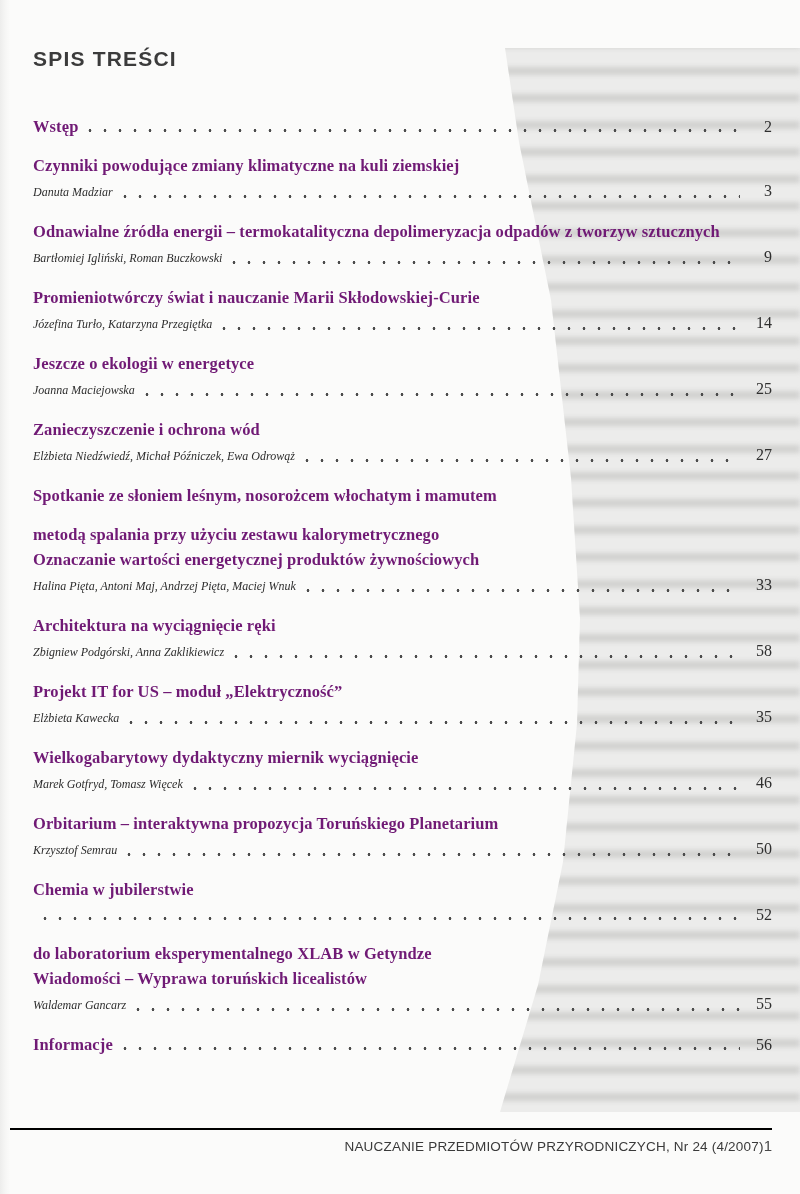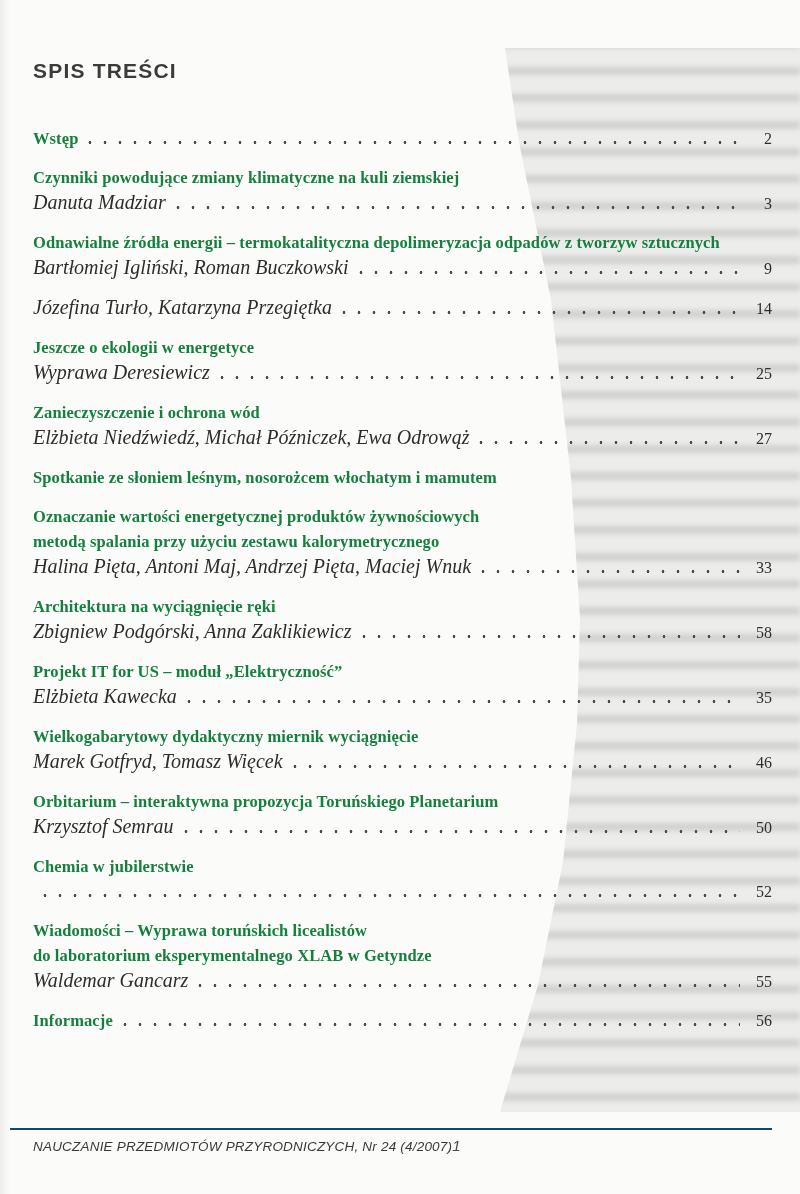--- a/index.html
+++ b/index.html
@@ -33,57 +33,55 @@
       radial-gradient(ellipse 200px 90px at 30% 62%, rgba(251,251,250,.8), rgba(251,251,250,0) 70%),
       repeating-linear-gradient(180deg,
         rgba(170,170,168,.40) 0px, rgba(170,170,168,.40) 8px,
         rgba(236,236,235,0) 8px, rgba(236,236,235,0) 27px);
     filter:blur(2.6px);
   }
   .content{
     position:absolute;inset:0;
     padding:44px 28px 0 33px;
     box-sizing:border-box;
-    margin-top:12px;
   }
   h1.toc-title{
     margin:0 0 40px 0;
     font-family:"Liberation Sans","DejaVu Sans",sans-serif;
     font-size:21px;line-height:30px;
     font-weight:600;letter-spacing:1.2px;
     color:#3b3b3b;
   }
   .entry{margin:0 0 14px 0;}
   .title-line{
     font-weight:bold;font-size:16.5px;line-height:25px;
-    color:#15803d;letter-spacing:.1px;
+    color:#701a75;letter-spacing:.1px;
   }
   .leader-row{display:flex;align-items:baseline;line-height:25px;}
   .leader-text{white-space:nowrap;}
   .leader-text.authors{
-    font-style:italic;font-size:20px;color:#2d2d2d;
+    font-style:italic;font-size:12px;color:#2d2d2d;
   }
   .leader-text.title-line{font-style:normal;}
   .dots{
     flex:1;align-self:flex-end;
     height:6px;margin:0 8px 5px 10px;
     background-image:radial-gradient(circle at 2px 2.5px,#4c4c4c 1.25px,rgba(0,0,0,0) 1.6px);
     background-size:15px 6px;background-repeat:repeat-x;
   }
   .pg{
     min-width:24px;text-align:right;
     font-size:16px;color:#2f2f2f;
   }
   .footer{
     position:absolute;left:10px;right:28px;top:1128px;
-    border-top:2px solid #0c4a6e;
+    border-top:2px solid #000000;
     padding:7px 0 0 23px;
-    display:flex;justify-content:flex-start;align-items:baseline;
+    display:flex;justify-content:flex-end;align-items:baseline;
     font-family:"Liberation Sans","DejaVu Sans",sans-serif;
-    font-style:italic;
   }
   .footer .journal{font-size:13.5px;letter-spacing:.2px;color:#3a3a3a;}
   .footer .folio{font-size:15px;color:#4a4a4a;}
 </style>
 </head>
 <body>
 
 <div class="page">
 
   <div class="scan-edge"></div>
@@ -120,36 +118,39 @@
             <div class="title-line">Odnawialne źródła energii – termokatalityczna depolimeryzacja odpadów z tworzyw sztucznych</div>
           </div>
     <div class="leader-row">
       <span class="leader-text authors">Bartłomiej Igliński, Roman Buczkowski</span>
       <span class="dots"></span>
       <span class="pg">9</span>
     </div>
   </div>
 
   <div class="entry">
+    <div class="title-lines">
+            <div class="title-line">Promieniotwórczy świat i nauczanie Marii Skłodowskiej-Curie</div>
+          </div>
     <div class="leader-row">
       <span class="leader-text authors">Józefina Turło, Katarzyna Przegiętka</span>
       <span class="dots"></span>
       <span class="pg">14</span>
     </div>
   </div>
 
   <div class="entry">
   </div>
 
   <div class="entry">
     <div class="title-lines">
             <div class="title-line">Jeszcze o ekologii w energetyce</div>
           </div>
     <div class="leader-row">
-      <span class="leader-text authors">Wyprawa Deresiewicz</span>
+      <span class="leader-text authors">Joanna Maciejowska</span>
       <span class="dots"></span>
       <span class="pg">25</span>
     </div>
   </div>
 
   <div class="entry">
     <div class="title-lines">
             <div class="title-line">Zanieczyszczenie i ochrona wód</div>
           </div>
     <div class="leader-row">
@@ -160,22 +161,22 @@
   </div>
 
   <div class="entry">
     <div class="title-lines">
             <div class="title-line">Spotkanie ze słoniem leśnym, nosorożcem włochatym i mamutem</div>
           </div>
   </div>
 
   <div class="entry">
     <div class="title-lines">
+            <div class="title-line">metodą spalania przy użyciu zestawu kalorymetrycznego</div>
             <div class="title-line">Oznaczanie wartości energetycznej produktów żywnościowych</div>
-            <div class="title-line">metodą spalania przy użyciu zestawu kalorymetrycznego</div>
           </div>
     <div class="leader-row">
       <span class="leader-text authors">Halina Pięta, Antoni Maj, Andrzej Pięta, Maciej Wnuk</span>
       <span class="dots"></span>
       <span class="pg">33</span>
     </div>
   </div>
 
   <div class="entry">
     <div class="title-lines">
@@ -226,22 +227,22 @@
             <div class="title-line">Chemia w jubilerstwie</div>
           </div>
     <div class="leader-row">
       <span class="dots"></span>
       <span class="pg">52</span>
     </div>
   </div>
 
   <div class="entry">
     <div class="title-lines">
+            <div class="title-line">do laboratorium eksperymentalnego XLAB w Getyndze</div>
             <div class="title-line">Wiadomości – Wyprawa toruńskich licealistów</div>
-            <div class="title-line">do laboratorium eksperymentalnego XLAB w Getyndze</div>
           </div>
     <div class="leader-row">
       <span class="leader-text authors">Waldemar Gancarz</span>
       <span class="dots"></span>
       <span class="pg">55</span>
     </div>
   </div>
 
   <div class="entry">
 

